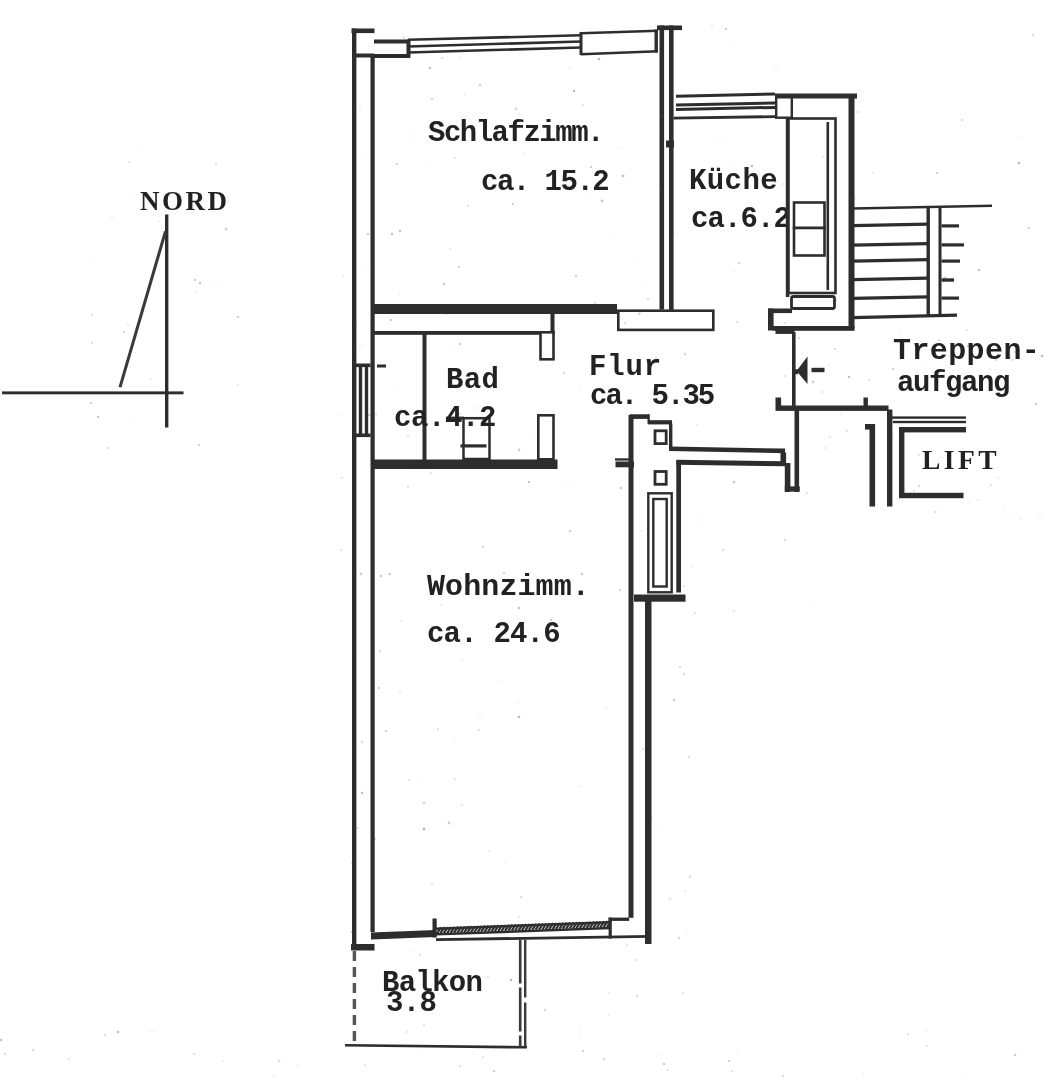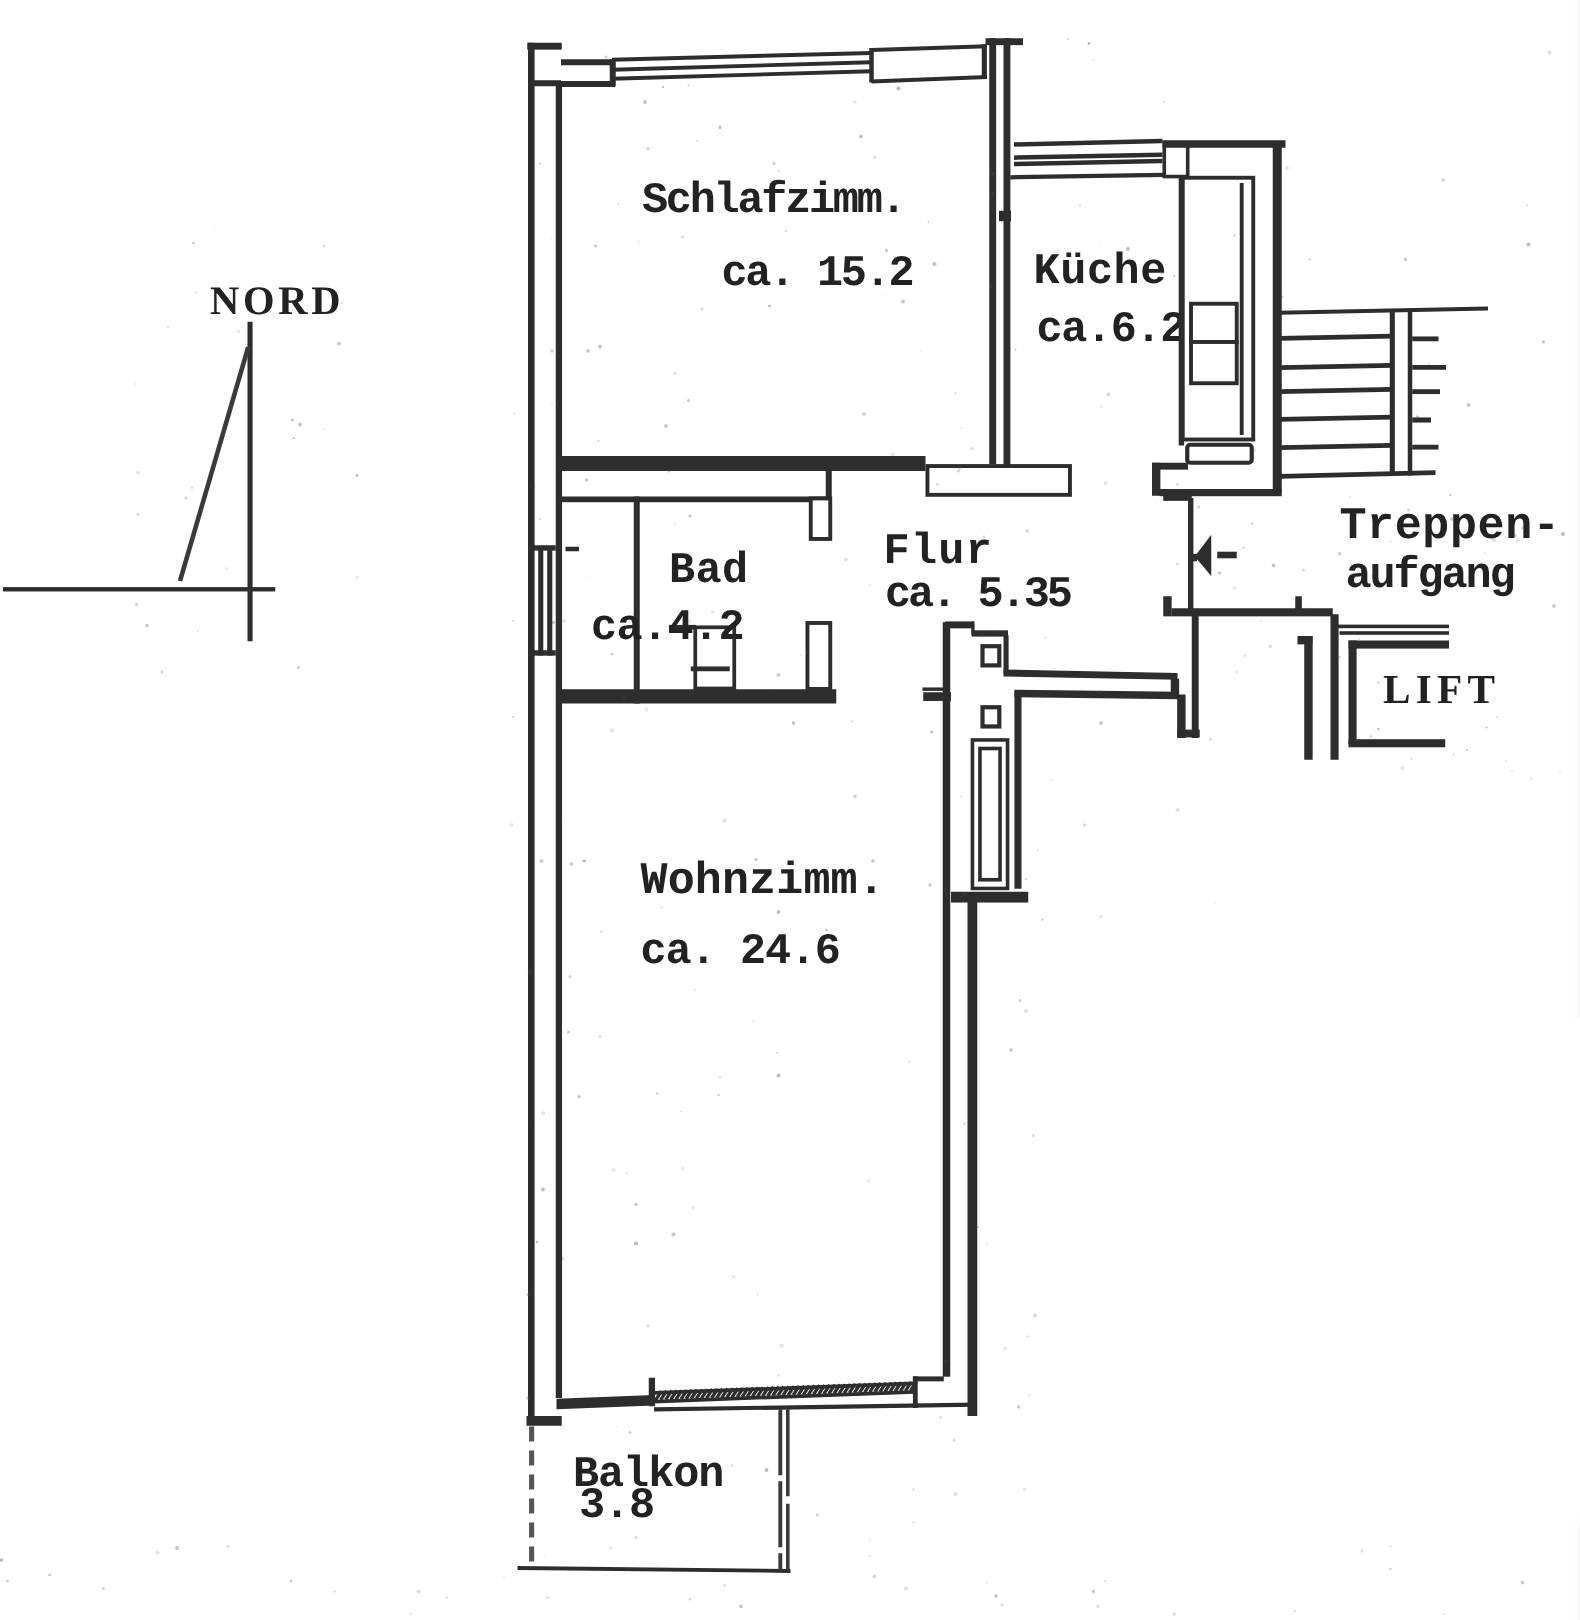--- a/index.html
+++ b/index.html
@@ -1,16 +1,16 @@
 <!DOCTYPE html>
 <html><head>
 <meta charset="utf-8">
 <style>
   html,body{margin:0;padding:0;background:#fff;}
-  .wrap{width:1053px;height:1080px;position:relative;background:#f9a8d4;overflow:hidden;text-align:right;}
+  .wrap{width:1053px;height:1080px;position:relative;background:#22c55e;overflow:hidden;text-align:right;}
   svg{display:block;}
   text{fill:#222;}
   .m{font-family:"Liberation Mono",monospace;font-weight:700;}
   .s{font-family:"Liberation Serif",serif;font-weight:700;}
 </style>
 </head>
 <body>
 <div class="wrap">
 <svg width="1053" height="1080" viewBox="0 0 1053 1080">
 <rect x="0" y="0" width="1053" height="1080" fill="#ffffff"></rect>

